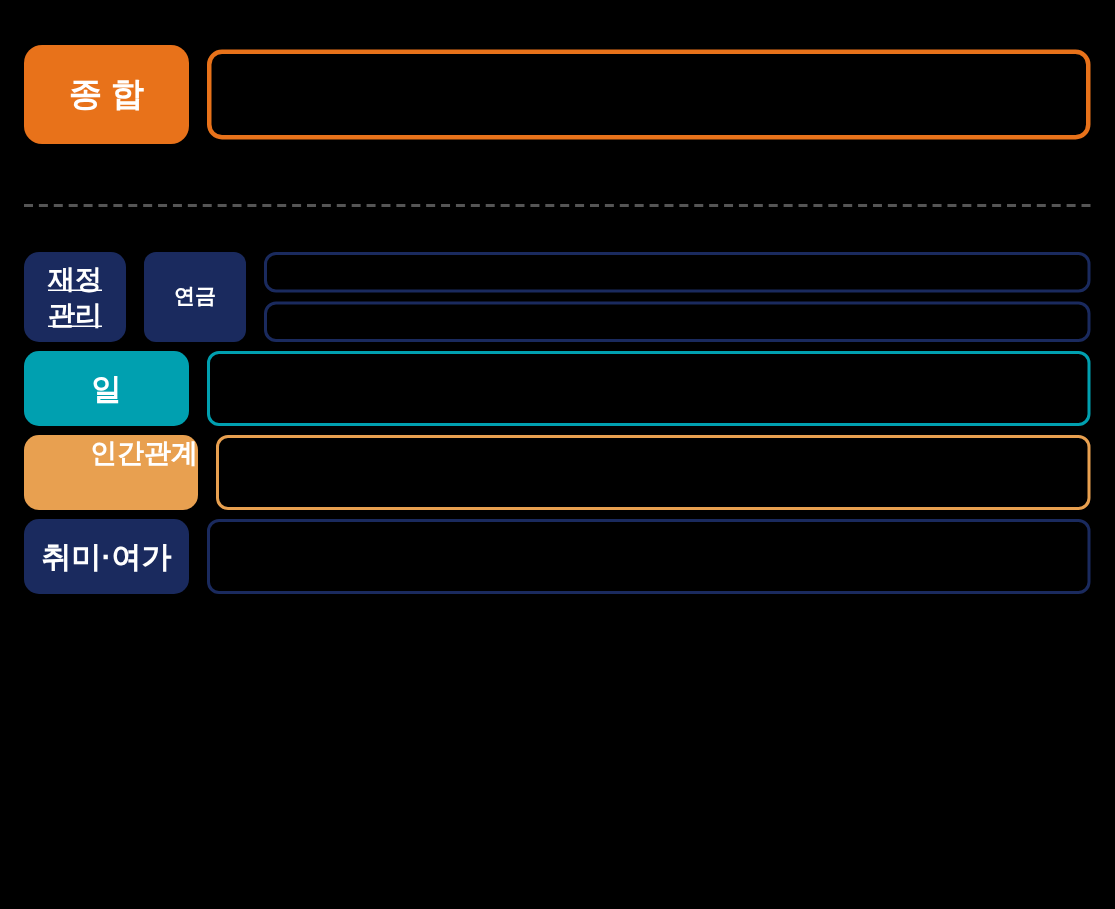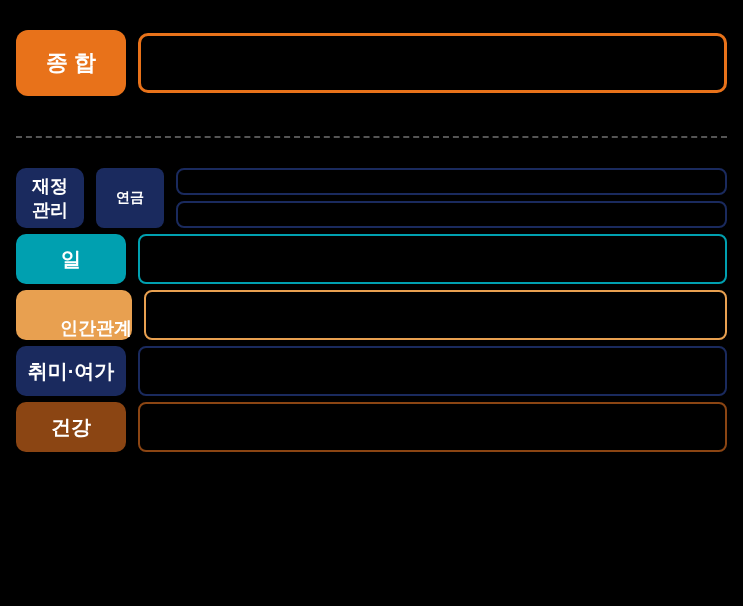--- a/index.html
+++ b/index.html
@@ -166,21 +166,21 @@
 
     .label-box-orange-light {
       background: #E8A050;
       color: #fff;
       font-size: 18px;
       font-weight: bold;
       border-radius: 10px;
       min-width: 110px;
       height: 50px;
       display: flex;
-      align-items: flex-end;
+      align-items: flex-start;
       justify-content: center;
       flex-shrink: 0;
       padding-left: 44px;
     }
 
     .bar-box-orange-light {
       flex: 1;
       height: 50px;
       border: 2.5px solid #E8A050;
       border-radius: 8px;
@@ -256,21 +256,21 @@
     </div>
     <div class="bar-box-orange"></div>
   </div>
 
   <hr class="dashed-divider">
 
   <div class="rows-section">
 
     <div class="row-jaejung">
       <div class="label-box-dark-blue">
-        <span style="white-space:pre-line;">재정
+        <span style="white-space:pre-line;text-decoration:underline;">재정
 관리</span>
       </div>
       <div class="sub-labels-col">
         <div class="label-box-dark-blue-sub">
           <span>연금</span>
         </div>
       </div>
       <div class="bars-col">
         <div class="bar-box-dark-blue"></div>
         <div class="bar-box-dark-blue"></div>
@@ -291,21 +291,15 @@
       <div class="bar-box-orange-light"></div>
     </div>
 
     <div class="row-hobby">
       <div class="label-box-dark-navy">
         <span>취미·여가</span>
       </div>
       <div class="bar-box-dark-navy"></div>
     </div>
 
-    <div class="row-health">
-      <div class="label-box-brown">
-        <span>건강</span>
-      </div>
-      <div class="bar-box-brown"></div>
-    </div>
 
   </div>
 </div>
 
 </body></html>

